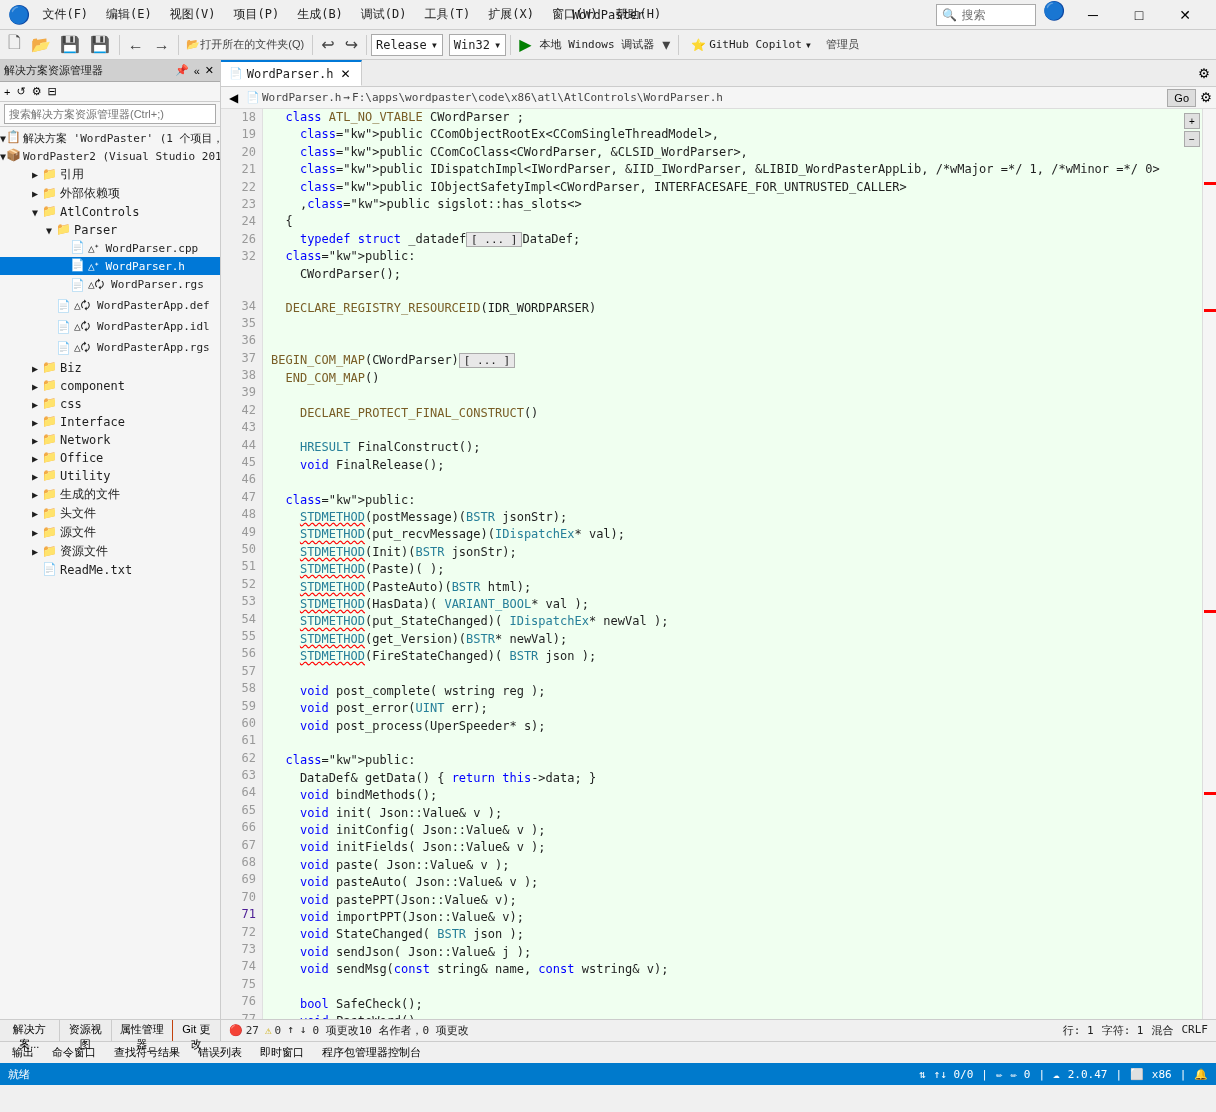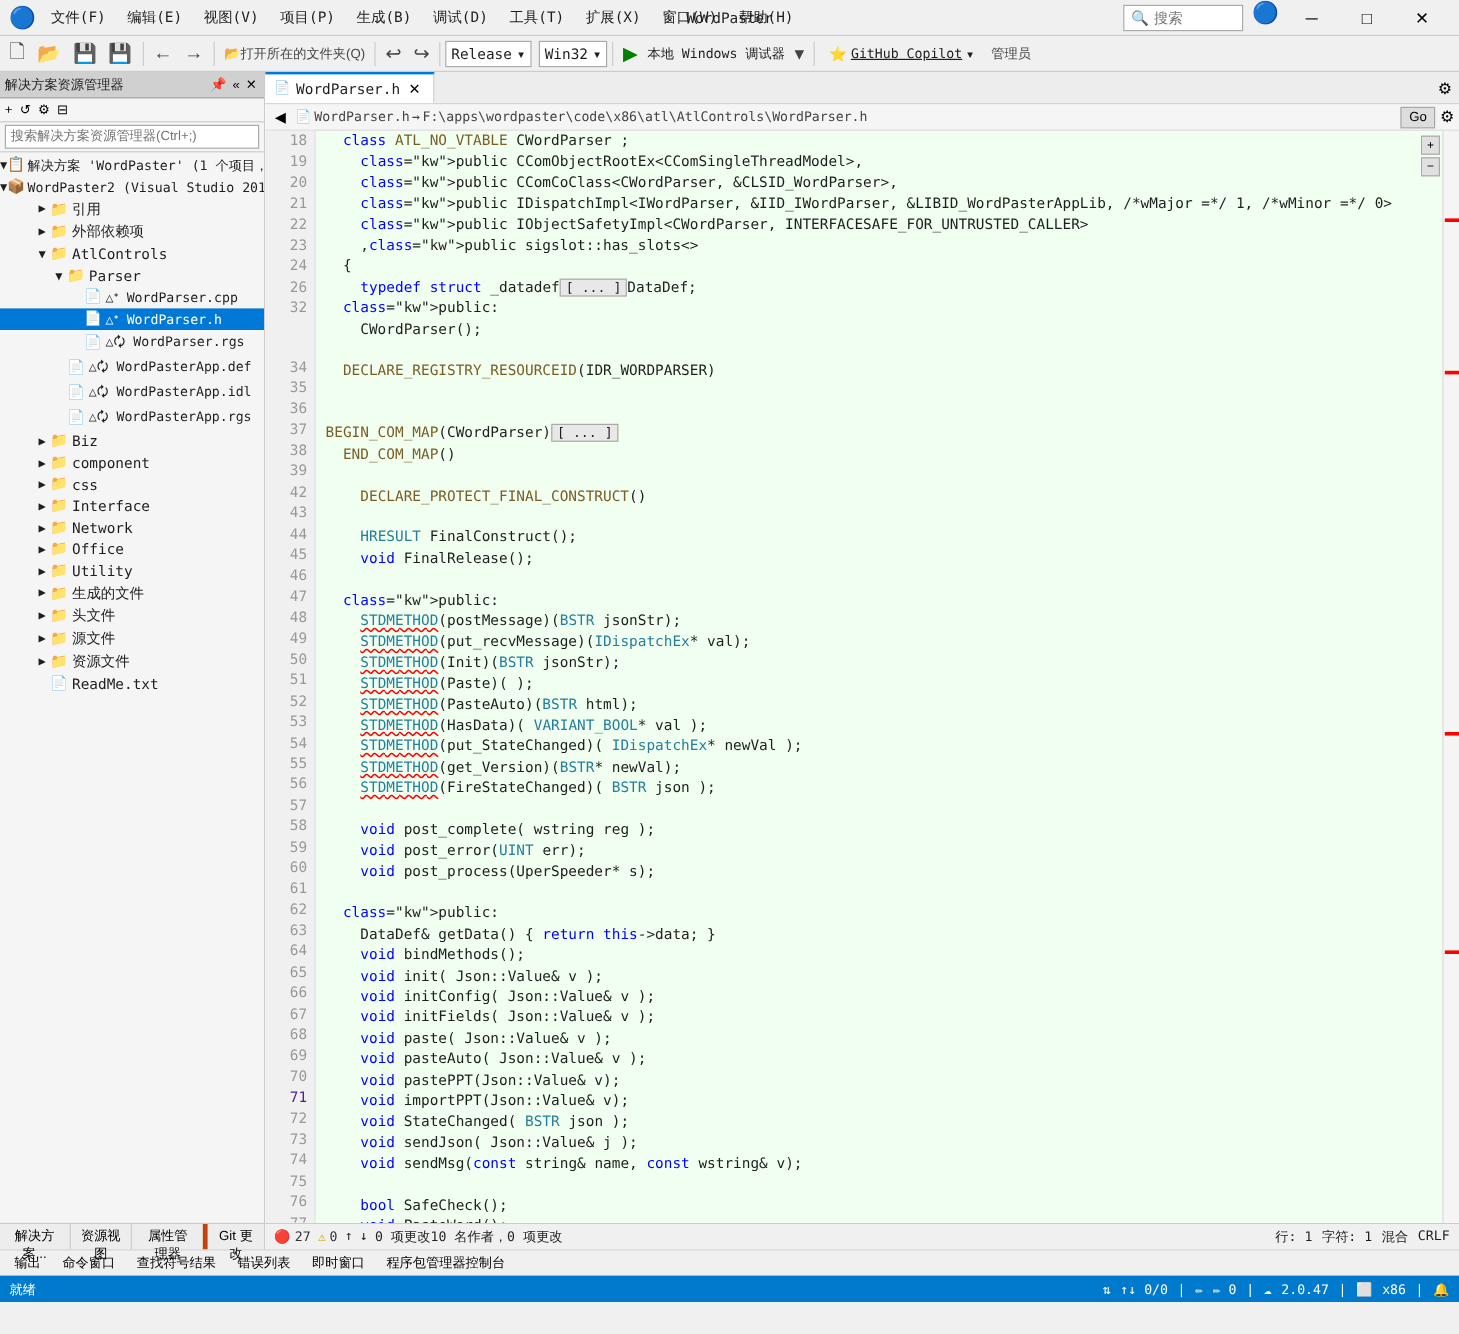--- a/index.html
+++ b/index.html
@@ -143,21 +143,21 @@
     <span>Win32</span>
     <span>▾</span>
   </div>
   <div class="toolbar-separator"></div>
   <button class="toolbar-btn" style="color:green;">▶</button>
   <span style="font-size:11px;margin:0 2px;">本地 Windows 调试器</span>
   <button class="toolbar-btn">▾</button>
   <div class="toolbar-separator"></div>
   <div style="display:flex;align-items:center;gap:3px;margin-left:8px;cursor:pointer;">
     <span>⭐</span>
-    <span style="font-size:11px;text-decoration:underline;">GitHub Copilot</span>
+    <span style="font-size:11px;">GitHub Copilot</span>
     <span>▾</span>
   </div>
   <button class="toolbar-btn" style="margin-left:8px;font-size:11px;">管理员</button>
 </div>
 
 <div class="main-layout">
 
   <div class="solution-panel">
     <div class="panel-header">
       <span class="panel-title">解决方案资源管理器</span>
@@ -322,21 +322,21 @@
         <span class="tree-indent" style="width:28px;"></span>
         <span class="tree-arrow"> </span>
         <span class="tree-icon">📄</span>
         <span class="tree-label">ReadMe.txt</span>
       </div>
     </div>
 
     <div style="display:flex;border-top:1px solid #ccc;background:#ededed;height:22px;align-items:stretch;">
       <button class="bottom-tab" style="font-size:11px;border-right:1px solid #ccc;">解决方案...</button>
       <button class="bottom-tab" style="font-size:11px;border-right:1px solid #ccc;">资源视图</button>
-      <button class="bottom-tab" style="font-size:11px;border-right:4px solid #c2410c;">属性管理器</button>
+      <button class="bottom-tab" style="font-size:11px;border-right:1px solid #c2410c;">属性管理器</button>
       <button class="bottom-tab" style="font-size:11px;">Git 更改</button>
     </div>
   </div>
 
   <div class="editor-area">
 
     <div class="tab-bar">
       <div class="tab active">
         <span class="tab-icon">📄</span>
         <span>WordParser.h</span>

